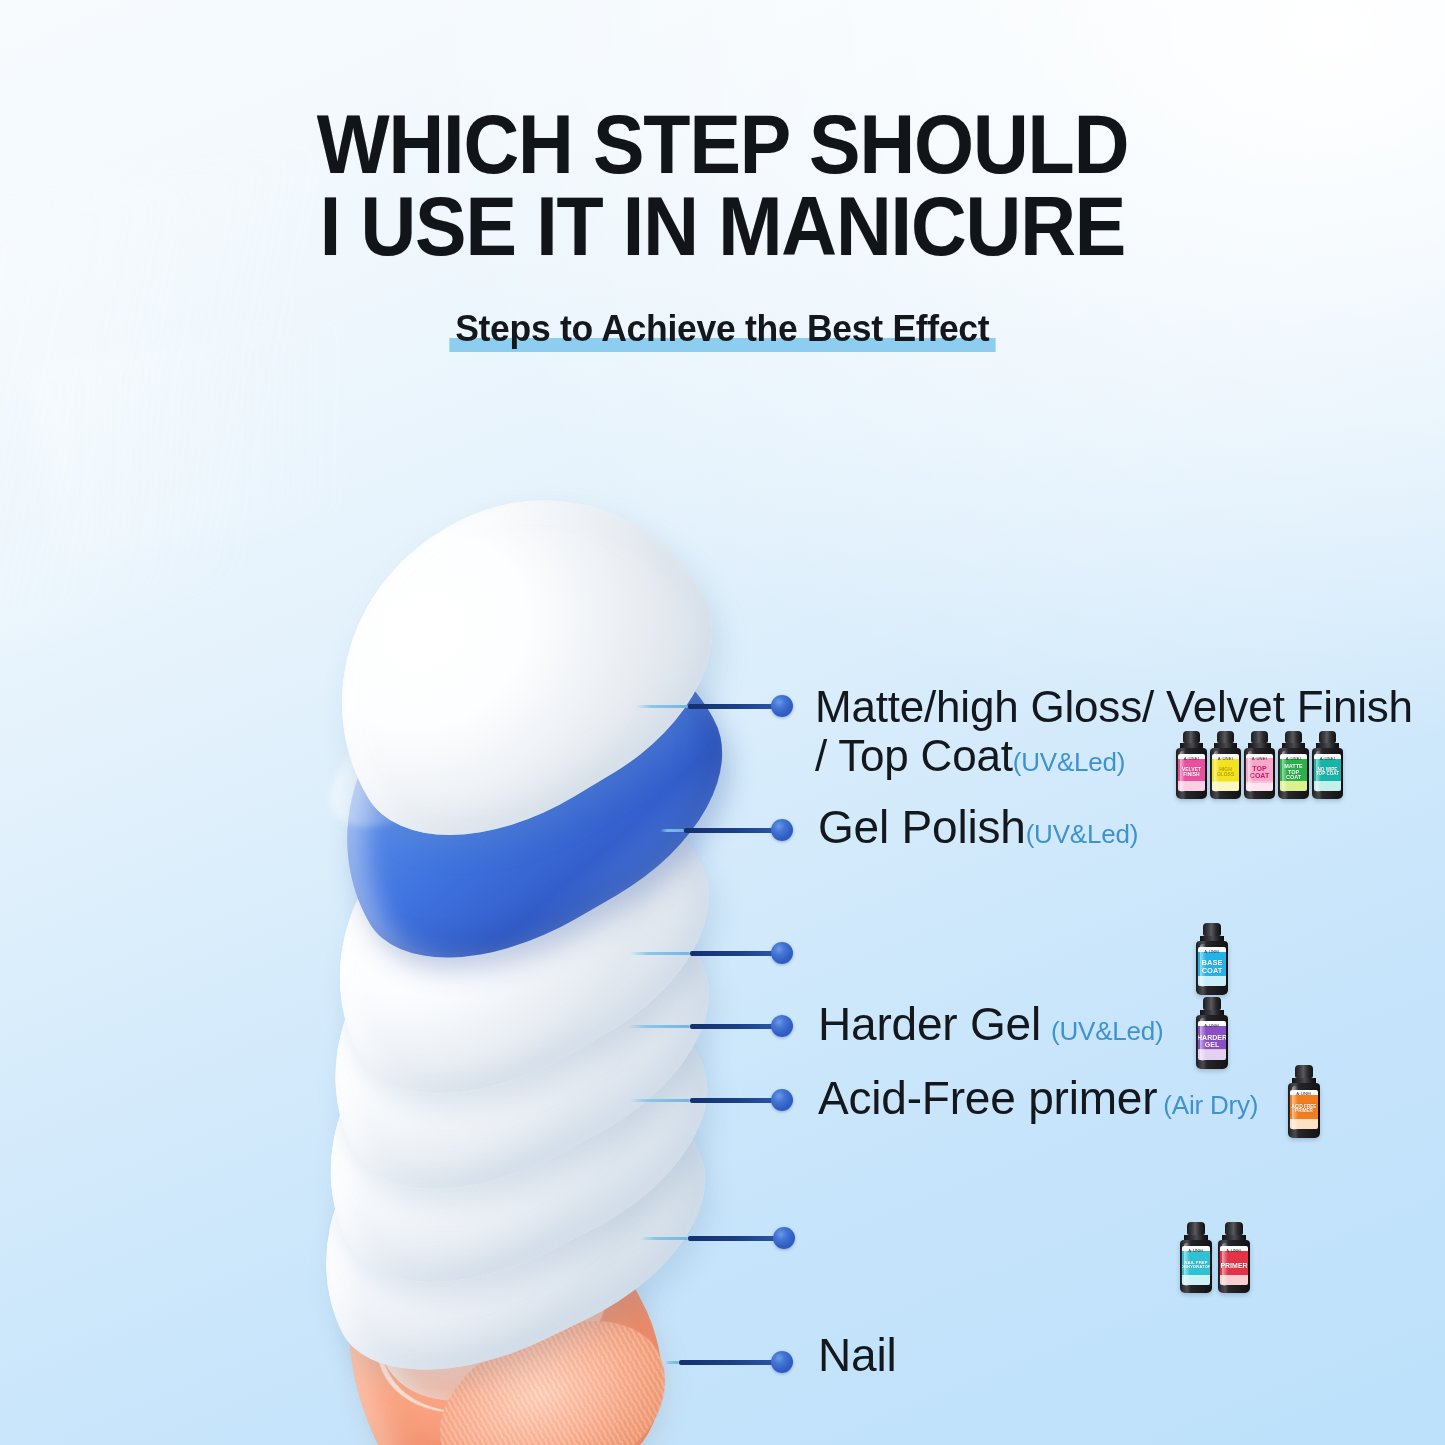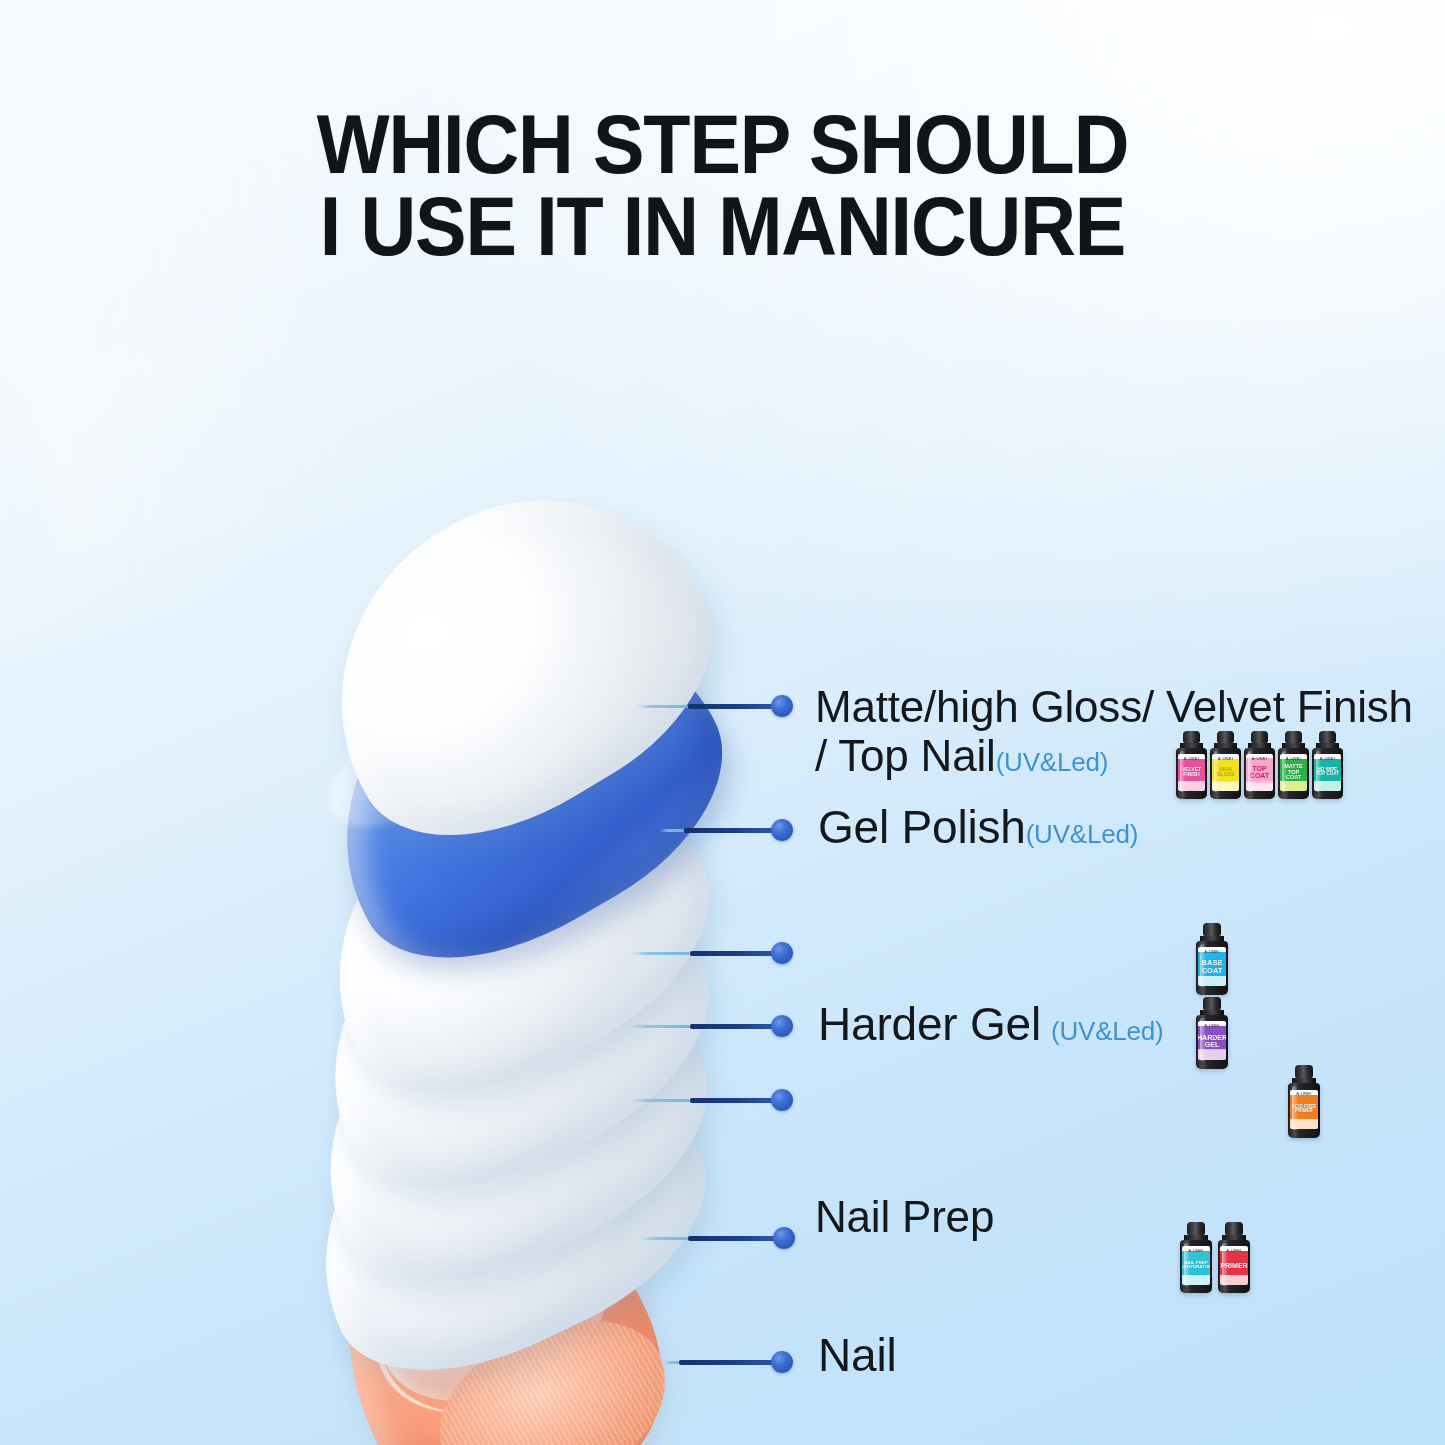--- a/index.html
+++ b/index.html
@@ -201,20 +201,26 @@
 
 <div id="stage">
 
   <div class="sheen a"></div>
   <div class="sheen b"></div>
 
   <div class="head">
     <h1 class="title">WHICH STEP SHOULD
 I USE IT IN MANICURE</h1>
   </div>
+  <div class="subwrap">
+    <span class="subtitle">
+      <span class="hl"></span>
+      <span>Steps to Achieve the Best Effect</span>
+    </span>
+  </div>
 
   <div class="stack">
     <div class="layer L-prep"></div>
     <div class="layer L-primer"></div>
     <div class="layer L-harder"></div>
     <div class="layer L-base"></div>
     <div class="layer L-gel"></div>
     <div class="layer L-top"></div>
 
     <div class="finger">
@@ -263,36 +269,38 @@
 
   <div class="conn" style="left:665px;top:1352px;width:133px;">
     <div class="faint" style="width:14px;"></div>
     <div class="solid" style="width:95px;"></div>
     <div class="dot"></div>
   </div>
 
   <div class="label two" style="left:815px;top:682px;">
     <div class="main">Matte/high Gloss/ Velvet Finish</div>
     <div>
-      <span class="main">/ Top Nail</span><span class="note">(UV&amp;Led)</span>
+      <span class="main">/ Top Coat</span><span class="note">(UV&amp;Led)</span>
     </div>
   </div>
 
   <div class="label" style="left:818px;top:802px;">
     <span class="main">Gel Polish</span><span class="note">(UV&amp;Led)</span>
   </div>
 
 
   <div class="label" style="left:818px;top:999px;">
     <span class="main">Harder Gel</span><span class="note" style="margin-left:10px;">(UV&amp;Led)</span>
   </div>
 
+  <div class="label" style="left:818px;top:1073px;">
+    <span class="main">Acid-Free primer</span><span class="note" style="margin-left:6px;">(Air Dry)</span>
+  </div>
 
   <div class="label two" style="left:815px;top:1192px;">
-    <div class="main">Nail Prep</div>
   </div>
 
   <div class="label" style="left:818px;top:1330px;">
     <span class="main">Nail</span>
   </div>
 
   <div class="bottles" style="left:1176px;top:731px;">
     <div class="bottle" style="width:31px;">
       <div class="cap" style="width:17px;height:12px;"></div>
       <div class="neck" style="width:23px;height:5px;"></div>

